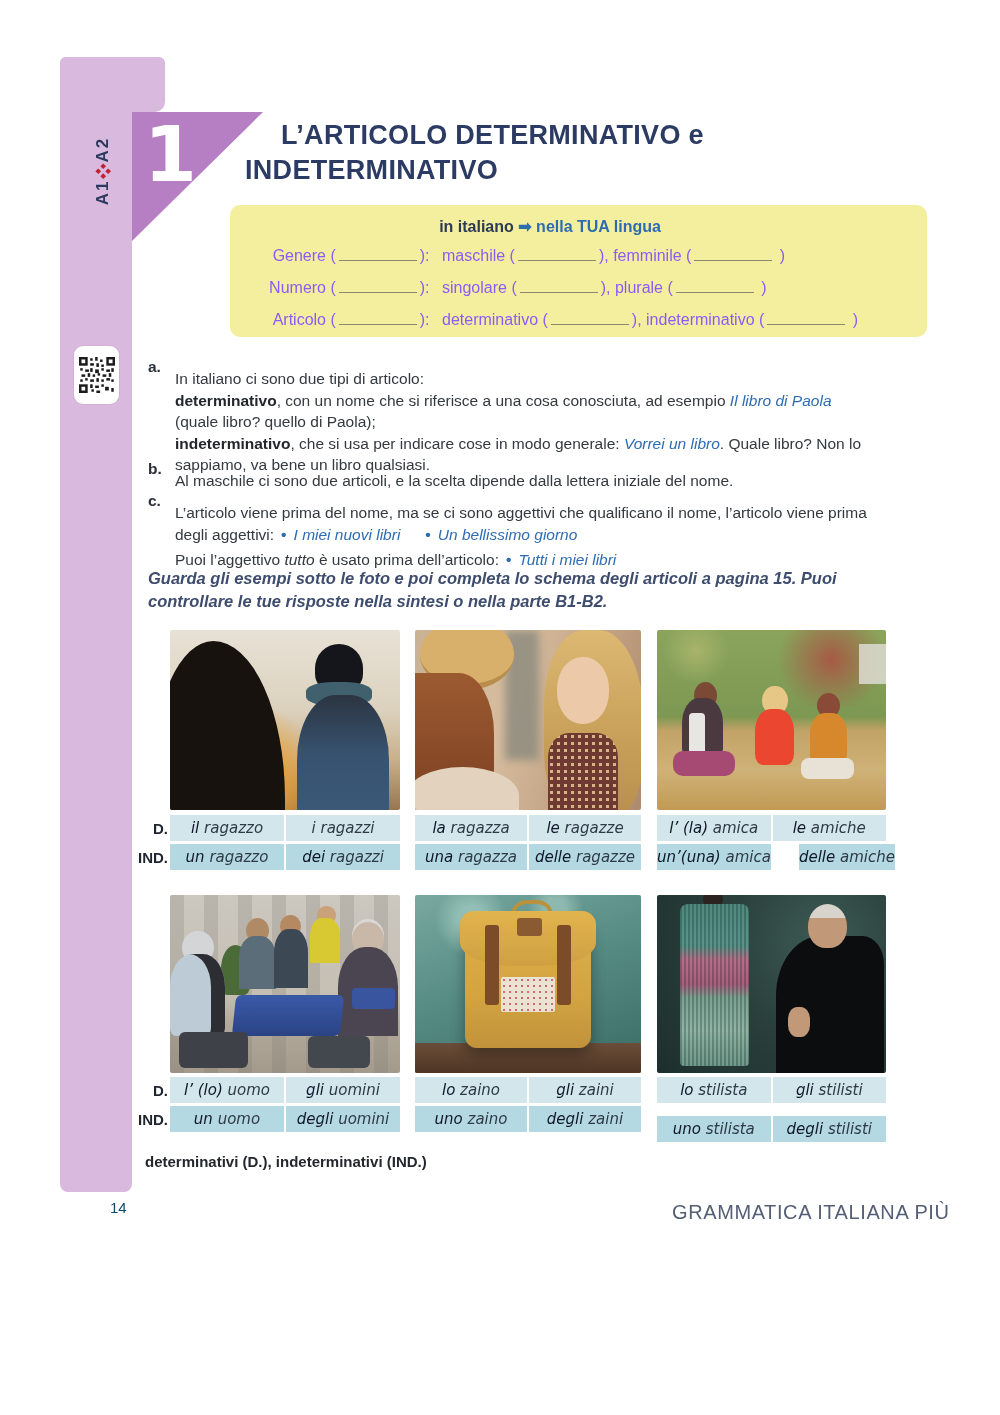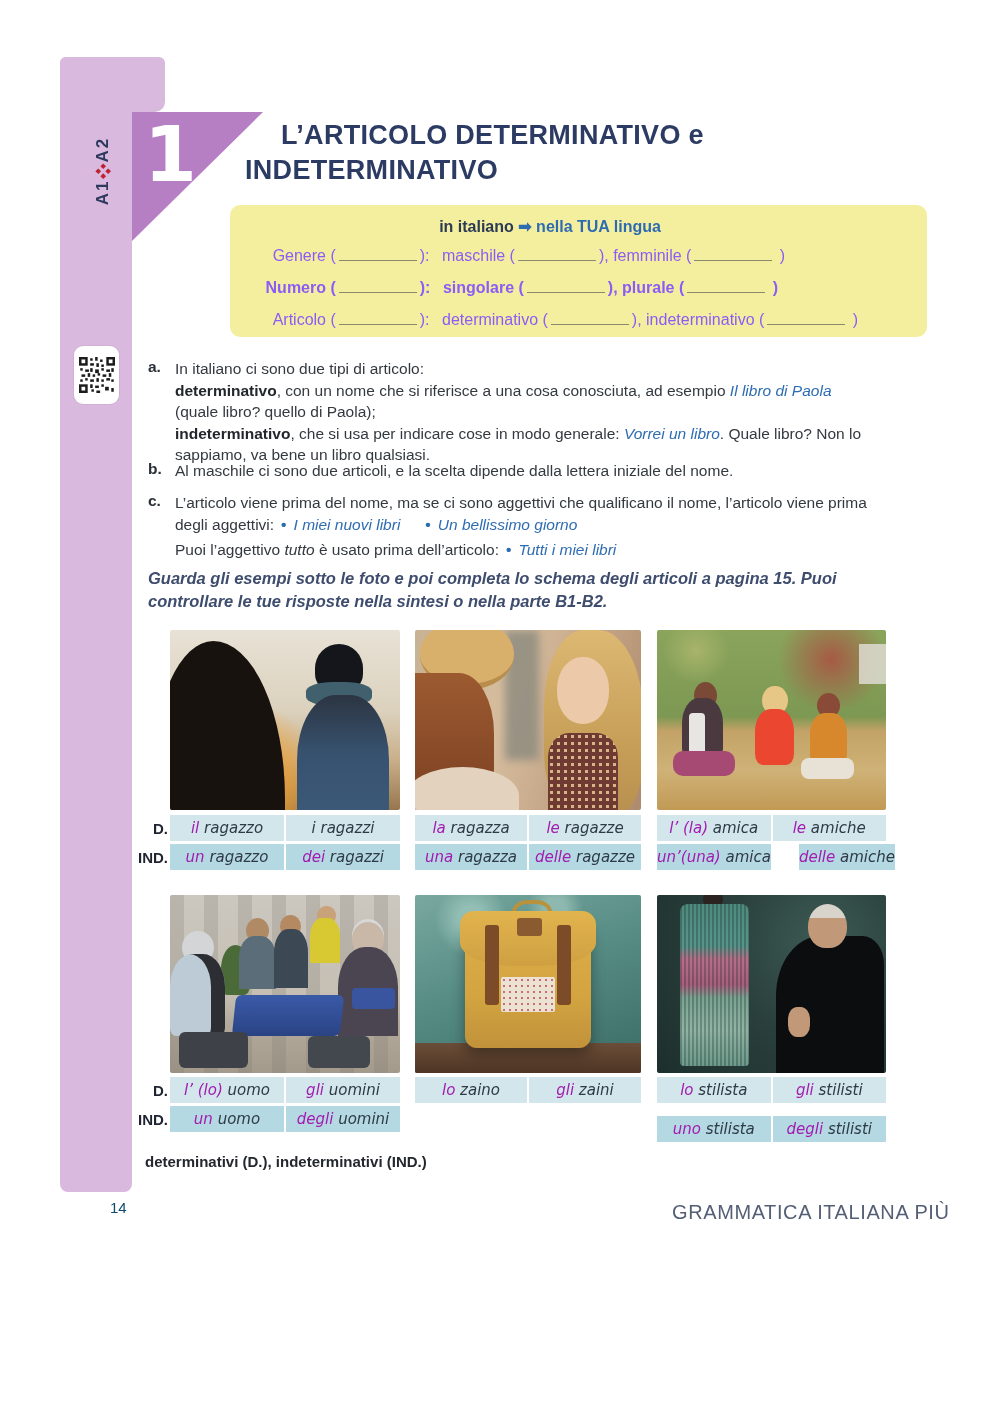--- a/index.html
+++ b/index.html
@@ -35,38 +35,38 @@
   .ybox-head{position:absolute;left:0;top:12px;width:640px;text-align:center;font-size:16px;font-weight:bold;}
   .ybox-head .dk{color:#2b3a55;}
   .ybox-head .bl{color:#2e6cb2;}
   .ybox-row{position:absolute;left:18px;font-size:16px;color:#8b5cf6;white-space:nowrap;}
   .ybox-row .lbl{display:inline-block;width:78px;text-align:right;}
   .blank{display:inline-block;width:78px;height:12px;border-bottom:1.5px solid #8a8a70;margin:0 3px;}
   .ybox-row .gap{display:inline-block;width:8px;}
 
   
   .marker{position:absolute;left:148px;width:22px;font-weight:bold;font-size:15.5px;color:#2b3038;}
-  .stext{position:absolute;left:175px;width:692px;font-size:15.5px;line-height:21.5px;color:#34393f;}
+  .stext{position:absolute;left:175px;width:692px;font-size:15.5px;line-height:21.5px;color:#34393f;margin-top:10px;}
   .stext b{color:#23272c;}
   .ex{color:#2e6cb2;font-style:italic;}
   .dot{color:#2e6cb2;font-weight:bold;margin:0 7px;}
   .instruction{position:absolute;left:148px;top:567px;width:720px;font-size:16.5px;line-height:23px;
                font-weight:bold;font-style:italic;color:#3e4c6e;}
 
   
   .photo{position:absolute;overflow:hidden;border-radius:2px;}
   .photo div{position:absolute;}
 
   
   .art-table{position:absolute;display:grid;grid-template-columns:1fr 1fr;gap:3px 2px;}
   .art-cell{height:26px;line-height:26px;text-align:center;font-family:"DejaVu Sans",sans-serif;
             font-style:italic;font-size:15px;color:#2e3a45;white-space:nowrap;}
   .row-d .art-cell{background:#d3e6ec;}
   .row-i .art-cell{background:#b5d9e3;}
-  .art{color:#a21caf;}
+  .art{color:#0f172a;}
   .art.dark-art{color:#2e3a45;}
   .rlabel{position:absolute;left:128px;width:40px;text-align:right;font-weight:bold;font-size:15px;color:#1e2430;}
 
   .caption{position:absolute;left:145px;top:1153px;font-weight:bold;font-size:15px;color:#23272e;}
   .page-num{position:absolute;left:110px;top:1199px;font-size:15px;color:#0c4a6e;}
   .footer{position:absolute;left:672px;top:1201px;font-size:20px;letter-spacing:.6px;color:#545f75;}
 </style>
 </head>
 <body>
 
@@ -137,21 +137,21 @@
       <span class="bl">nella TUA lingua</span>
     </div>
     <div class="ybox-row" style="top:42px;">
       <span class="lbl">Genere</span>
       (<span class="blank"></span>):<span class="gap"></span>
       <span>maschile</span>
       (<span class="blank"></span>),
       <span>femminile</span>
       (<span class="blank"></span> )
     </div>
-    <div class="ybox-row" style="top:74px;font-weight:bold;">
+    <div class="ybox-row" style="top:74px;">
       <span class="lbl">Numero</span>
       (<span class="blank"></span>):<span class="gap"></span>
       <span>singolare</span>
       (<span class="blank"></span>),
       <span>plurale</span>
       (<span class="blank"></span> )
     </div>
     <div class="ybox-row" style="top:106px;">
       <span class="lbl">Articolo</span>
       (<span class="blank"></span>):<span class="gap"></span>
@@ -300,20 +300,24 @@
   </div>
   <div class="art-table row-i" style="left:170px;top:1106px;width:230px;">
     <div class="art-cell"><span class="art">un</span> <span>uomo</span></div>
     <div class="art-cell"><span class="art">degli</span> <span>uomini</span></div>
   </div>
 
   <div class="art-table row-d" style="left:415px;top:1077px;width:226px;">
     <div class="art-cell"><span class="art">lo</span> <span>zaino</span></div>
     <div class="art-cell"><span class="art">gli</span> <span>zaini</span></div>
   </div>
+  <div class="art-table row-i" style="left:415px;top:1106px;width:226px;">
+    <div class="art-cell"><span class="art">uno</span> <span>zaino</span></div>
+    <div class="art-cell"><span class="art">degli</span> <span>zaini</span></div>
+  </div>
 
   <div class="art-table row-d" style="left:657px;top:1077px;width:229px;">
     <div class="art-cell"><span class="art">lo</span> <span>stilista</span></div>
     <div class="art-cell"><span class="art">gli</span> <span>stilisti</span></div>
   </div>
   <div class="art-table row-i" style="left:657px;top:1106px;width:229px;margin-top:10px;">
     <div class="art-cell"><span class="art">uno</span> <span>stilista</span></div>
     <div class="art-cell"><span class="art">degli</span> <span>stilisti</span></div>
   </div>
 

